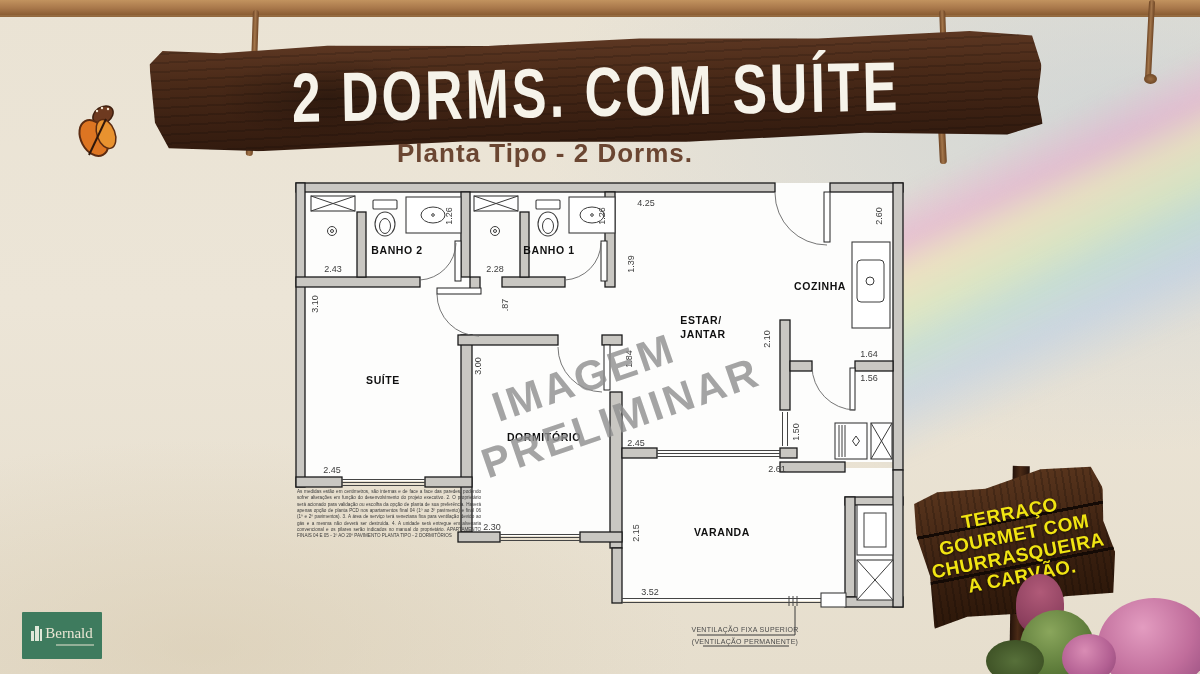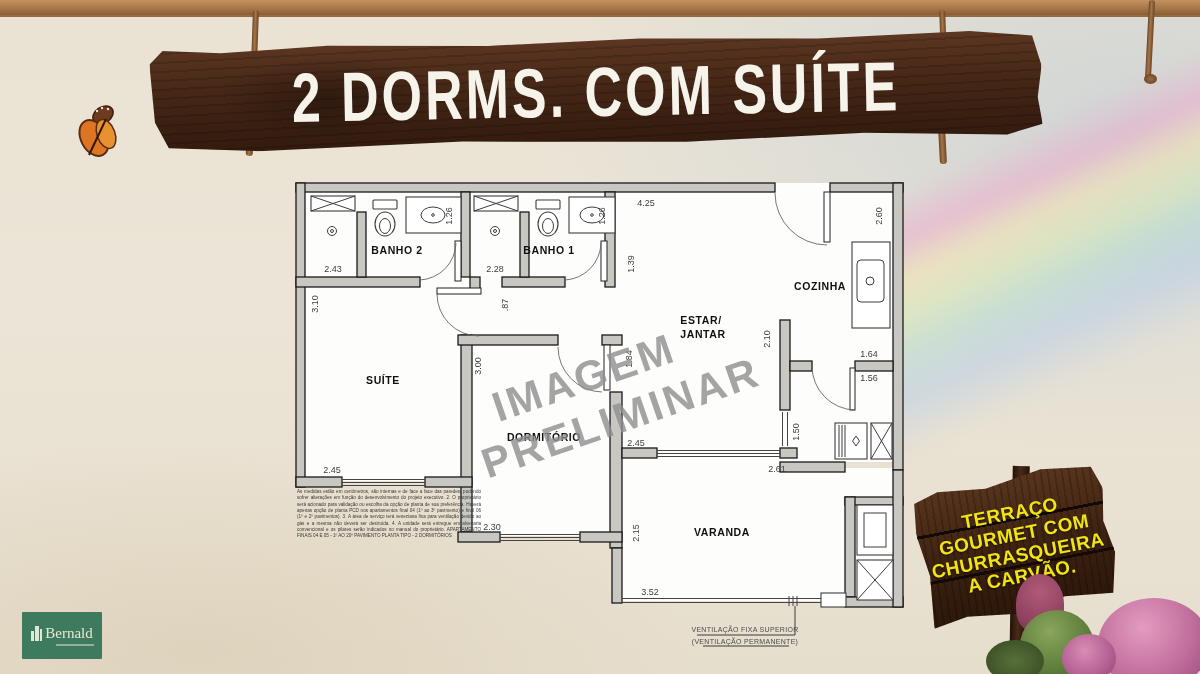--- a/index.html
+++ b/index.html
@@ -105,20 +105,21 @@
   <div class="knot knot-l"></div>
   <div class="rope rope-r1"></div>
   <div class="rope rope-r2"></div>
   <div class="knot knot-r"></div>
   <div class="rope rope-f1"></div>
   <div class="knot knot-f"></div>
 
   <div class="plank">
     <h1>2 DORMS. COM SUÍTE</h1>
   </div>
+  <div class="subtitle">Planta Tipo - 2 Dorms.</div>
 
   <svg class="butterfly" width="52" height="72" viewBox="0 0 52 72">
     <ellipse cx="31" cy="19" rx="11" ry="8" fill="#6e3a20" stroke="#3f1f0e" stroke-width="1.5" transform="rotate(-35 31 19)"></ellipse>
     <ellipse cx="22" cy="42" rx="13" ry="19" fill="#dd7522" stroke="#5c2c12" stroke-width="2" transform="rotate(-28 22 42)"></ellipse>
     <ellipse cx="34" cy="38" rx="9" ry="15" fill="#e8922f" stroke="#5c2c12" stroke-width="1.5" transform="rotate(-20 34 38)"></ellipse>
     <line x1="17" y1="59" x2="34" y2="23" stroke="#2f170b" stroke-width="2"></line>
     <circle cx="25" cy="15" r="1.2" fill="#f3e6d2"></circle>
       <circle cx="30" cy="12" r="1.2" fill="#f3e6d2"></circle>
       <circle cx="36" cy="13" r="1.2" fill="#f3e6d2"></circle>
   </svg>

